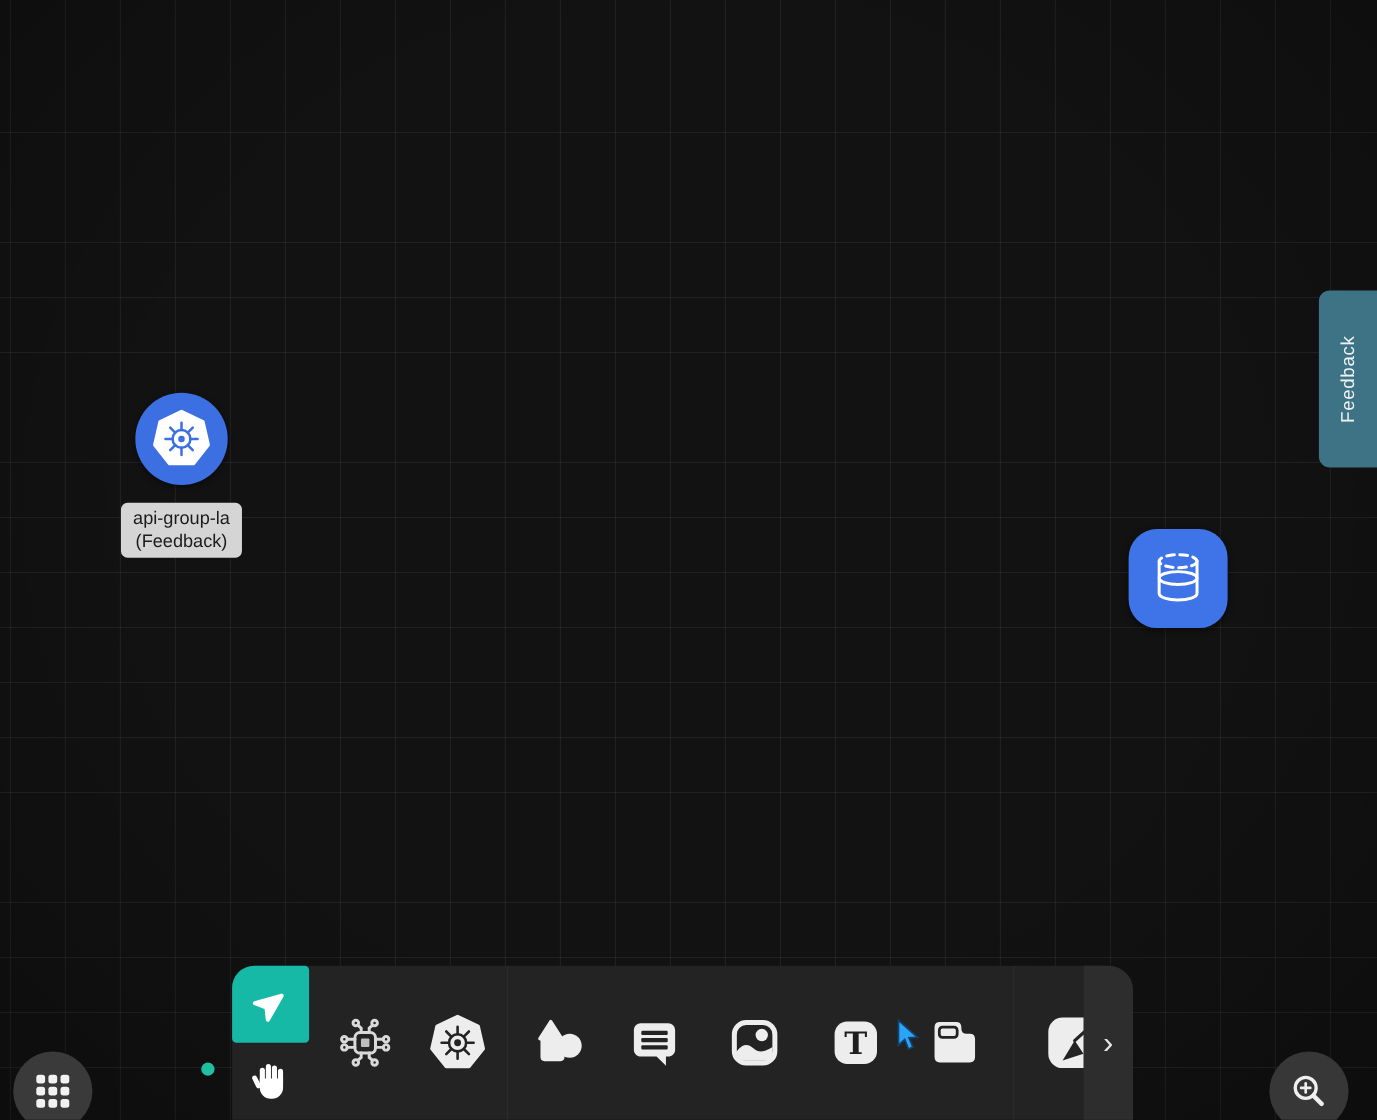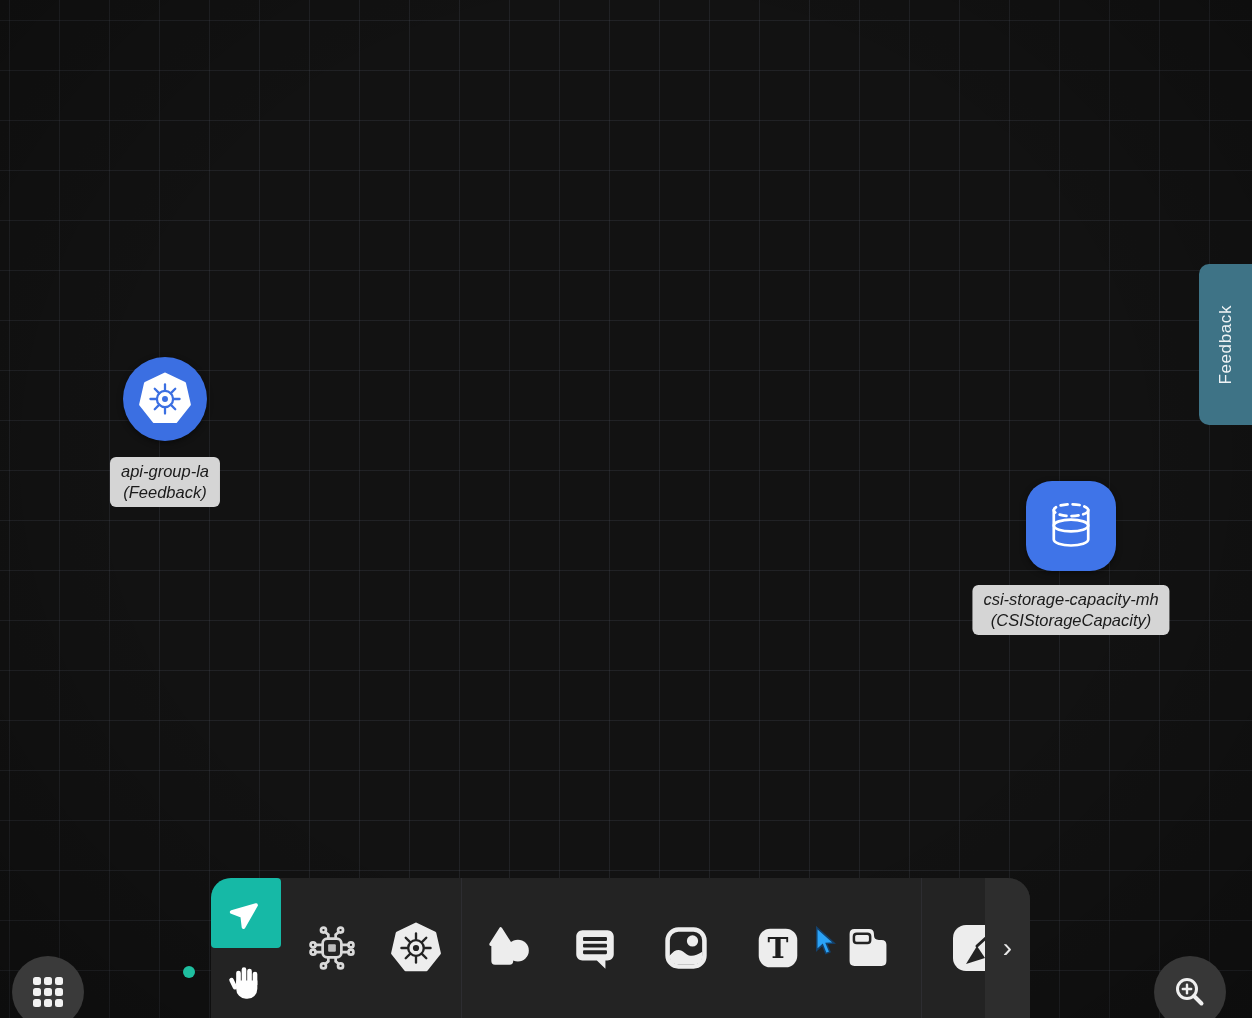--- a/index.html
+++ b/index.html
@@ -35,21 +35,20 @@
   #node-csi{left:1026px;top:481px;}
   #node-csi .node-badge{
     width:90px;height:90px;border-radius:26px;background:#3f74e8;
   }
   .node-label{
     position:absolute;z-index:6;
     background:#d5d5d5;color:#1b1b1b;border-radius:6px;
     padding:4px 11px;text-align:center;
     font-size:16.5px;line-height:21px;white-space:nowrap;
     transform:translateX(-50%);
-    font-style:italic;
   }
   #label-apigroup{left:165px;top:457px;}
   #label-csi{left:1071px;top:585px;}
   
   #feedback-tab{
     position:absolute;left:1199px;top:264px;width:53px;height:161px;
     background:#3e7386;border-radius:10px 0 0 10px;z-index:12;
     display:flex;align-items:center;justify-content:center;cursor:pointer;
   }
   #feedback-tab span{
@@ -137,24 +136,20 @@
   </div>
 
   <div class="node" id="node-csi">
     <div class="node-badge">
       <svg width="58" height="58" viewBox="0 0 64 64" fill="none" stroke="#ffffff" stroke-width="3" stroke-linecap="round">
         <ellipse cx="32" cy="14.5" rx="19" ry="6.5" stroke-dasharray="7.5 5.5"></ellipse>
         <path d="M13 14.5 V47 a19 6.5 0 0 0 38 0 V14.5"></path>
         <ellipse cx="32" cy="31.5" rx="19" ry="6.5"></ellipse>
       </svg>
     </div>
-  </div>
-  <div class="node-label" id="label-csi">
-    <div>csi-storage-capacity-mh</div>
-    <div>(CSIStorageCapacity)</div>
   </div>
 
 </div>
 
 <div id="feedback-tab">
   <span>Feedback</span>
 </div>
 
 <div id="toolbar">
   <div class="tb-sep" style="left:250px;"></div>

